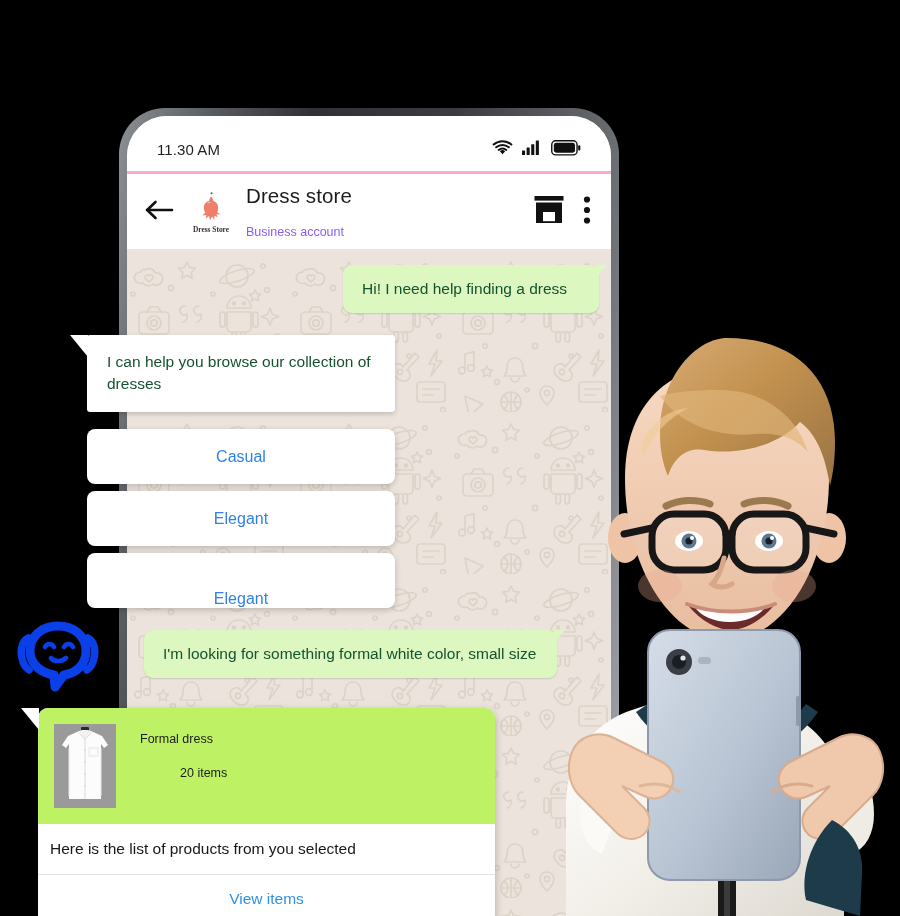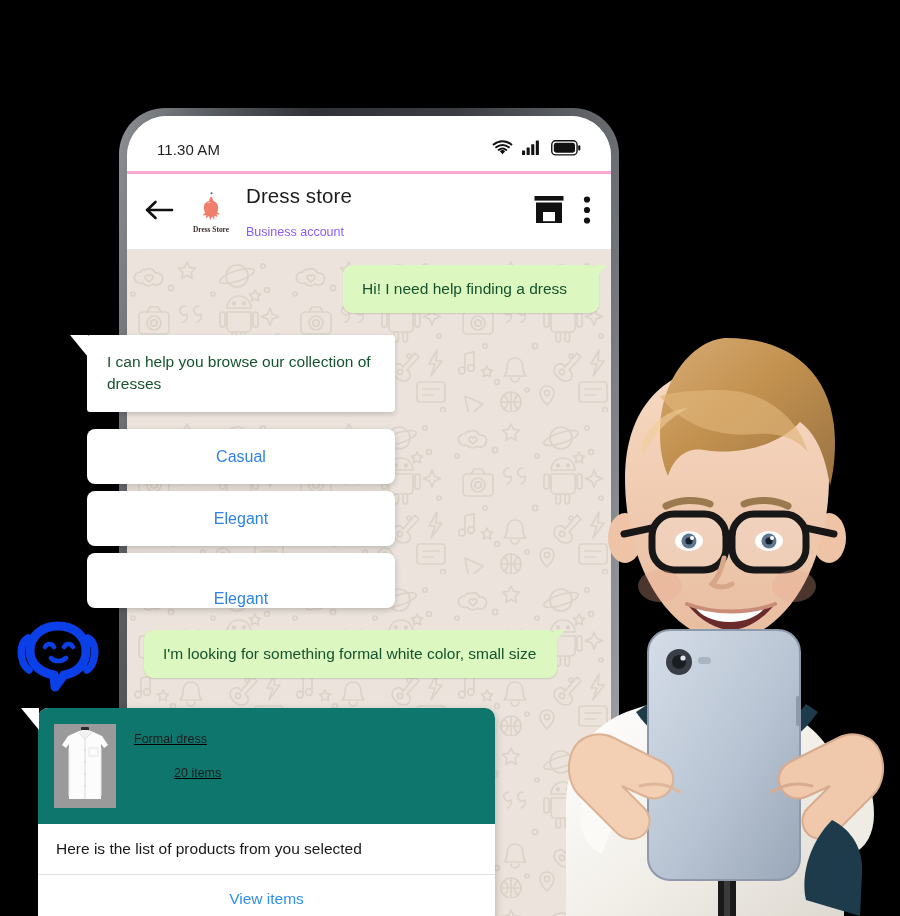--- a/index.html
+++ b/index.html
@@ -137,35 +137,34 @@
     content:"";
     position:absolute;
     left:-17px; top:0;
     width:0;height:0;
     border-right:18px solid #fff;
     border-bottom:22px solid transparent;
   }
   .pc-inner { border-radius:10px; overflow:hidden; }
   .pc-top {
     display:flex; align-items:flex-start;
-    background:#0f766e;
+    background:#bef264;
     padding:16px 16px 16px 16px;
-    gap:18px;
-    text-decoration:underline;
+    gap:24px;
   }
   .pc-thumb {
     width:62px; height:84px; flex:none;
     background:#9a9a9a;
     position:relative; overflow:hidden;
   }
   .pc-meta { padding-top:8px; }
   .pc-name { font-size:12.5px; color:#1c1c1c; }
   .pc-count { font-size:12.5px; color:#1c1c1c; margin-top:20px;margin-left:40px; }
   .pc-desc {
-    padding:16px 16px 16px 18px;
+    padding:16px 16px 16px 12px;
     font-size:15.5px; color:#181818;
     background:#fff;
     border-bottom:1px solid #e3e3e3;
   }
   .pc-cta {
     text-align:center;
     padding:15px 0 17px 0;
     color:#2f91e8;
     font-size:15.5px;
     background:#fff;

